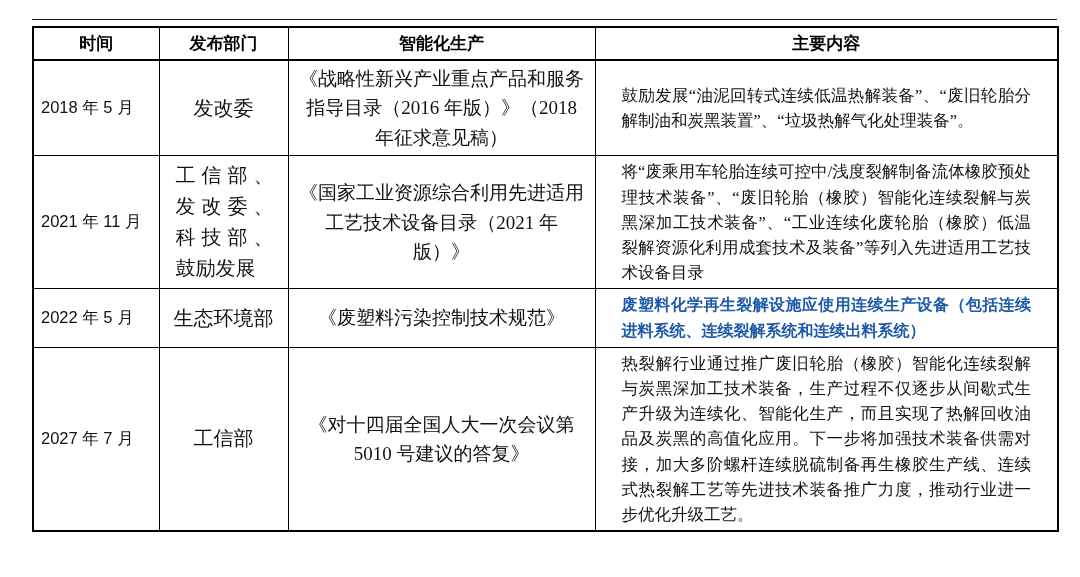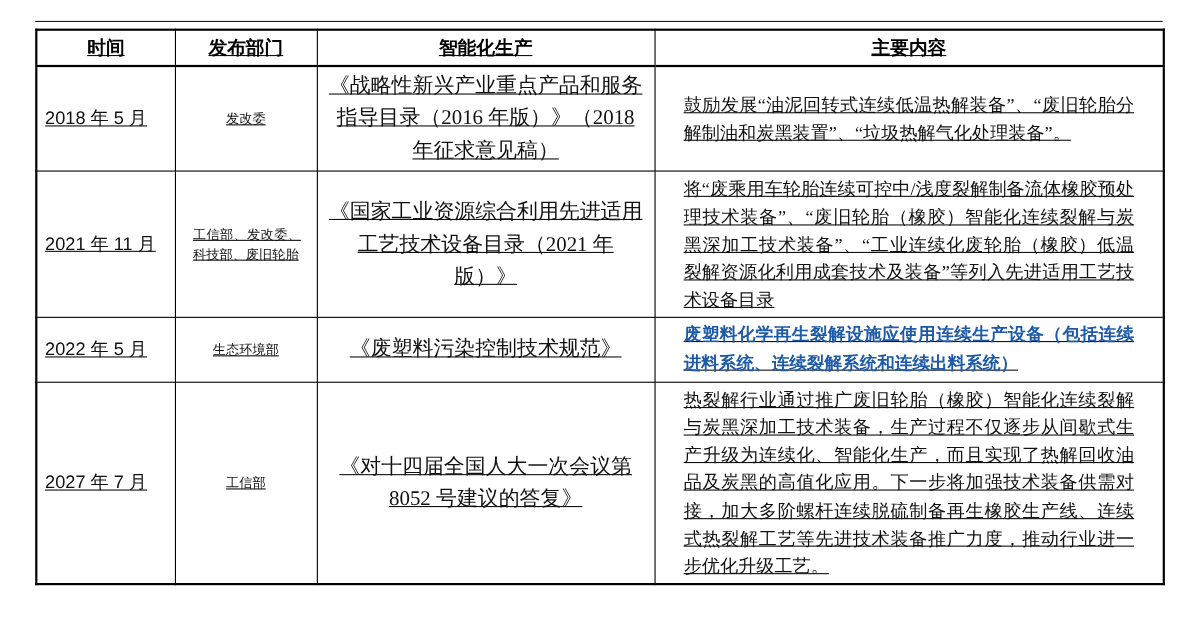--- a/index.html
+++ b/index.html
@@ -28,21 +28,20 @@
   }
   table.policy-table {
     position: absolute;
     left: 32px;
     top: 26px;
     width: 1025px;
     border-collapse: collapse;
     table-layout: fixed;
     border: 2px solid #000;
     color: #111111;
-    text-decoration: underline;
   }
   col.c-time   { width: 126px; }
   col.c-dept   { width: 129px; }
   col.c-policy { width: 307px; }
   col.c-main   { width: 463px; }
 
   th, td {
     border: 1.5px solid #000;
     vertical-align: middle;
     overflow: hidden;
@@ -64,21 +63,21 @@
   tr.row-5   { height: 178px; }
 
   td.time {
     font-family: "Liberation Sans", "DejaVu Sans", sans-serif;
     font-size: 16.5px;
     text-align: left;
     padding: 2px 4px 2px 7px;
     white-space: nowrap;
   }
   td.dept {
-    font-size: 12px;
+    font-size: 20px;
     text-align: center;
     padding: 2px 10px;
     line-height: 1.55;
   }
   td.dept.multiline {
     text-align: justify;
     text-align-last: left;
     padding: 4px 14px 4px 16px;
   }
   td.policy {
@@ -125,31 +124,31 @@
     </thead>
     <tbody>
       <tr class="row-1">
         <td class="time">2018 年 5 月</td>
         <td class="dept">发改委</td>
         <td class="policy">《战略性新兴产业重点产品和服务指导目录（2016 年版）》（2018 年征求意见稿）</td>
         <td class="content">鼓励发展“油泥回转式连续低温热解装备”、“废旧轮胎分解制油和炭黑装置”、“垃圾热解气化处理装备”。</td>
       </tr>
       <tr class="row-3">
         <td class="time">2021 年 11 月</td>
-        <td class="dept multiline">工信部、发改委、科技部、废旧轮胎</td>
+        <td class="dept multiline">工信部、发改委、科技部、鼓励发展</td>
         <td class="policy">《国家工业资源综合利用先进适用工艺技术设备目录（2021 年版）》</td>
         <td class="content">将“废乘用车轮胎连续可控中/浅度裂解制备流体橡胶预处理技术装备”、“废旧轮胎（橡胶）智能化连续裂解与炭黑深加工技术装备”、“工业连续化废轮胎（橡胶）低温裂解资源化利用成套技术及装备”等列入先进适用工艺技术设备目录</td>
       </tr>
       <tr class="row-4">
         <td class="time">2022 年 5 月</td>
         <td class="dept">生态环境部</td>
         <td class="policy">《废塑料污染控制技术规范》</td>
         <td class="content highlight">废塑料化学再生裂解设施应使用连续生产设备（包括连续进料系统、连续裂解系统和连续出料系统）</td>
       </tr>
       <tr class="row-5">
         <td class="time">2027 年 7 月</td>
         <td class="dept">工信部</td>
-        <td class="policy">《对十四届全国人大一次会议第 8052 号建议的答复》</td>
+        <td class="policy">《对十四届全国人大一次会议第 5010 号建议的答复》</td>
         <td class="content">热裂解行业通过推广废旧轮胎（橡胶）智能化连续裂解与炭黑深加工技术装备，生产过程不仅逐步从间歇式生产升级为连续化、智能化生产，而且实现了热解回收油品及炭黑的高值化应用。下一步将加强技术装备供需对接，加大多阶螺杆连续脱硫制备再生橡胶生产线、连续式热裂解工艺等先进技术装备推广力度，推动行业进一步优化升级工艺。</td>
       </tr>
     </tbody>
   </table>
 </div>
 
 </body></html>

